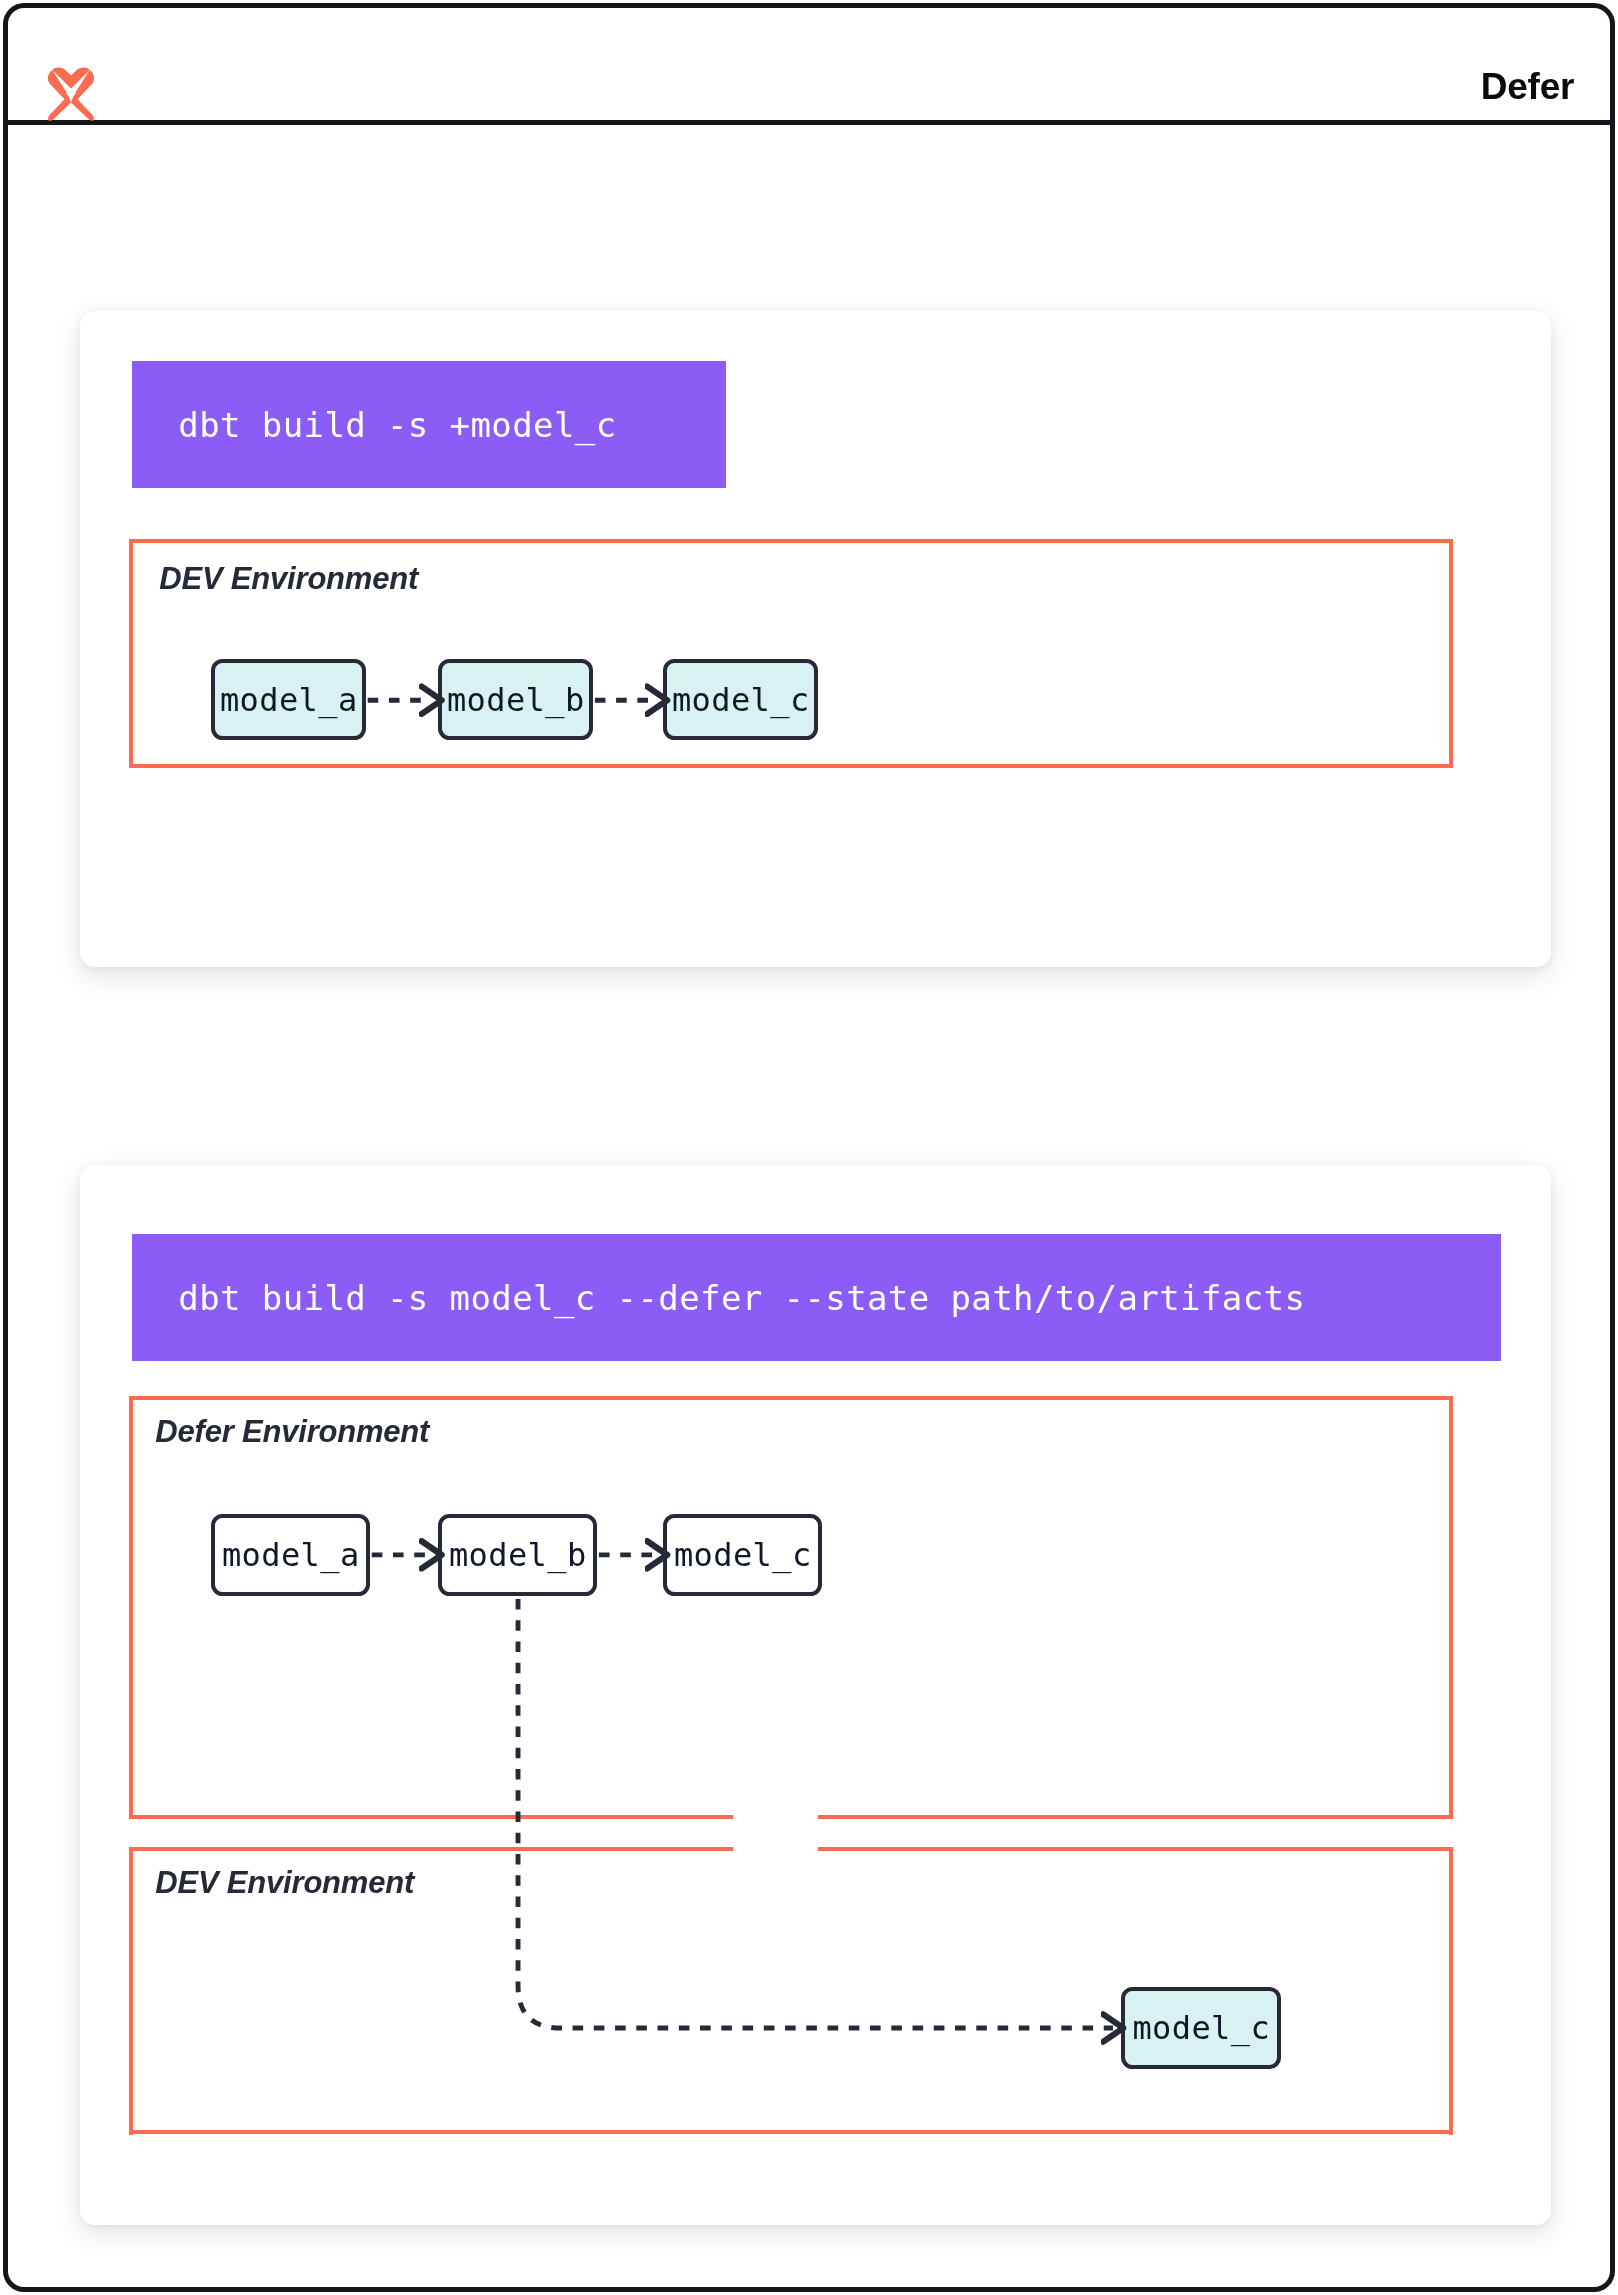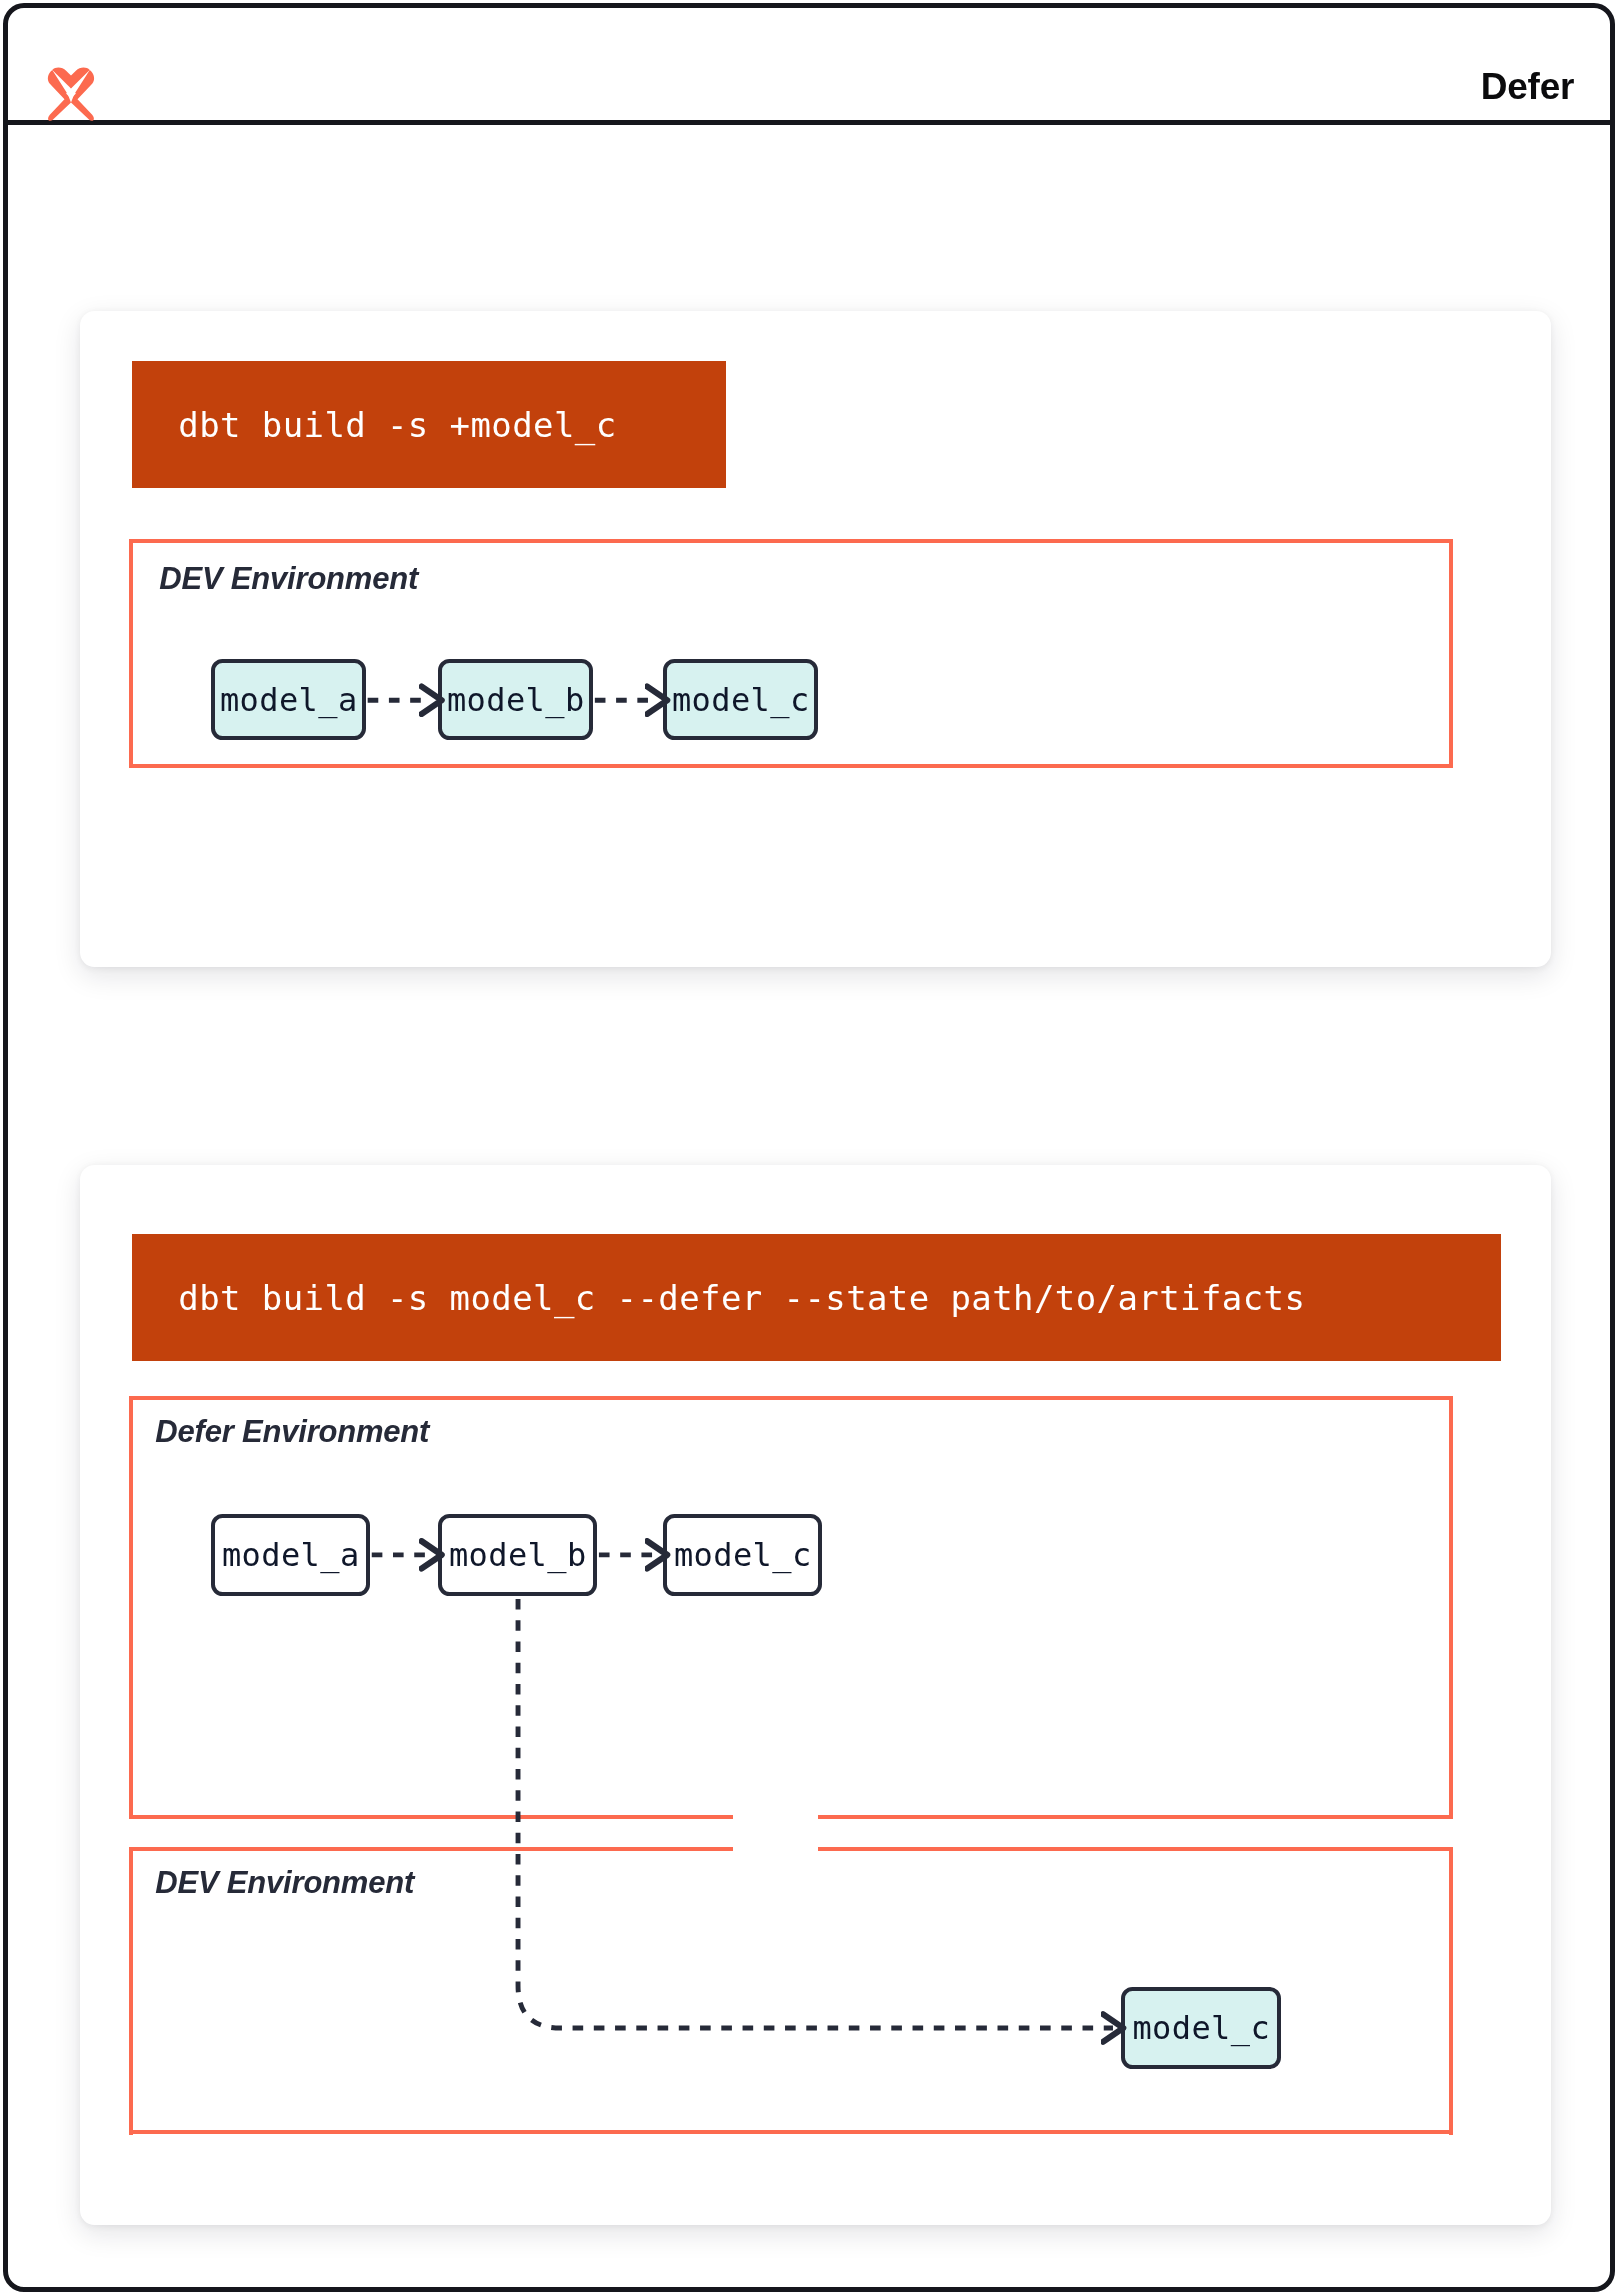--- a/index.html
+++ b/index.html
@@ -74,21 +74,21 @@
   .card {
     position: absolute;
     background: #ffffff;
     border-radius: 14.7px;
     box-shadow: 0 8.2px 28px rgba(20,22,34,0.11), 0 1.6px 6.5px rgba(20,22,34,0.06);
   }
 
   
   .code-block {
     position: absolute;
-    background: #c2410c;
+    background: #8b5cf6;
     display: flex;
     align-items: center;
     padding-left: 46px;
   }
   .code-text {
     font-family: "DejaVu Sans Mono", "Liberation Mono", monospace;
     color: #ffffff;
     font-size: 34px;
     letter-spacing: 0.4px;
     white-space: nowrap;

